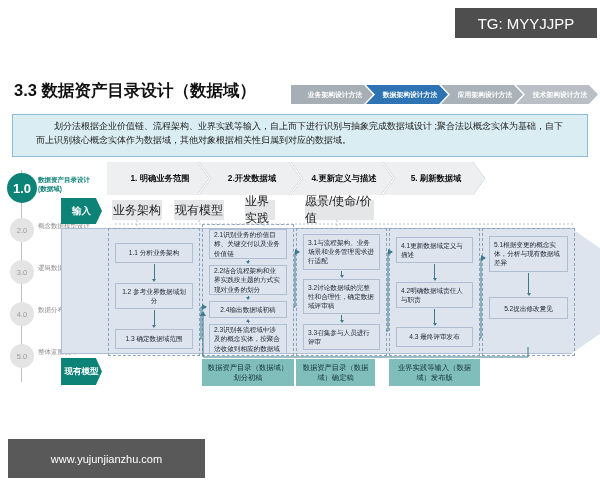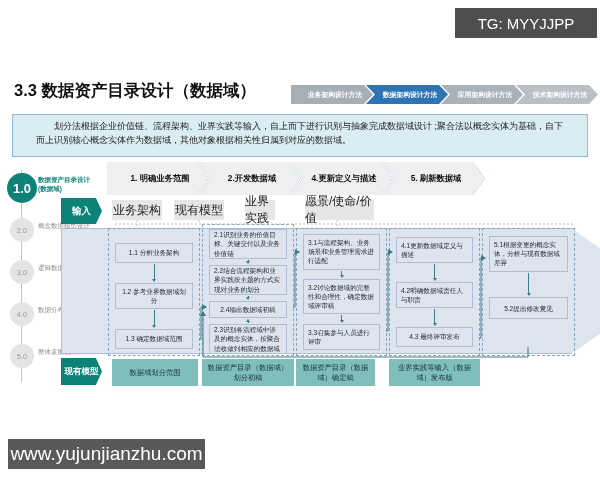--- a/index.html
+++ b/index.html
@@ -65,22 +65,22 @@
   .arr.up { flex-direction:column-reverse; }
 
   
   .outbox { position:absolute; top:359px; height:27px; background:#7fbeba; color:#14333a; font-size:7.3px; line-height:1.3;
             display:flex; align-items:center; justify-content:center; text-align:center; padding:1px 3px; }
 
   
   .wires { position:absolute; left:0; top:0; pointer-events:none; }
 
   
-  .site-box { position:absolute; left:8px; top:439px; width:197px; height:30px; background:#595959; color:#fff;
-              font-size:19px; display:flex; align-items:center; justify-content:center; }
+  .site-box { position:absolute; left:8px; top:439px; width:197px; height:39px; background:#595959; color:#fff;
+              font-size:11px; display:flex; align-items:center; justify-content:center; }
 </style>
 </head>
 <body>
 
 <div id="canvas">
 
   <div class="tg-box">
     <span>TG: MYYJJPP</span>
   </div>
 
@@ -226,21 +226,20 @@
   <div class="col" style="left:482px;top:228px;width:93px;height:128px;padding:7px 6px">
     <div class="task" style="min-height:26px">5.1根据变更的概念实体，分析与现有数据域差异</div>
     <div class="arr" style="max-height:40px">
         <span class="line"></span>
         <span class="head"></span>
       </div>
     <div class="task c" style="min-height:22px">5.2提出修改意见</div>
     <div style="flex:1.2"></div>
   </div>
 
-  <div class="outbox" style="left:112px;width:86px">数据域划分范围</div>
   <div class="outbox" style="left:202px;width:92px">数据资产目录（数据域）划分初稿</div>
   <div class="outbox" style="left:296px;width:79px">数据资产目录（数据域）确定稿</div>
   <div class="outbox" style="left:389px;width:91px">业界实践等输入（数据域）发布版</div>
 
   <svg class="wires" width="600" height="480">
     <defs>
       <marker id="ah" markerWidth="7" markerHeight="7" refX="4" refY="3" orient="auto">
         <path d="M0,0 L5,3 L0,6 Z" fill="#3d7a8c"></path>
       </marker>
     </defs>

